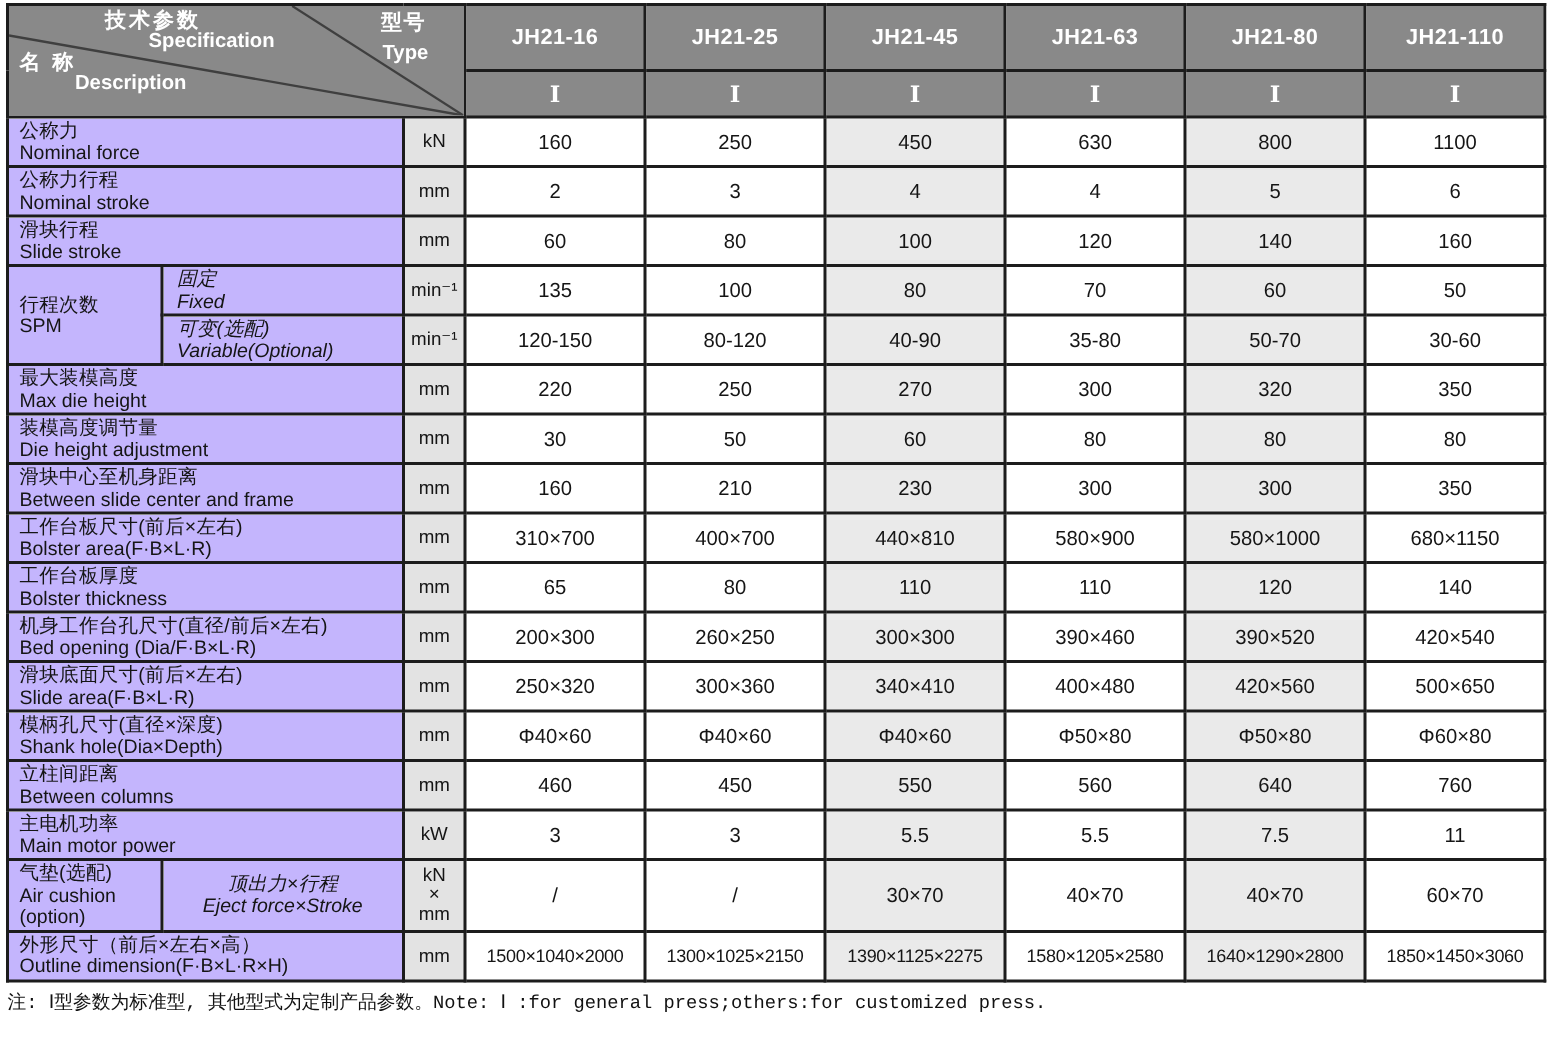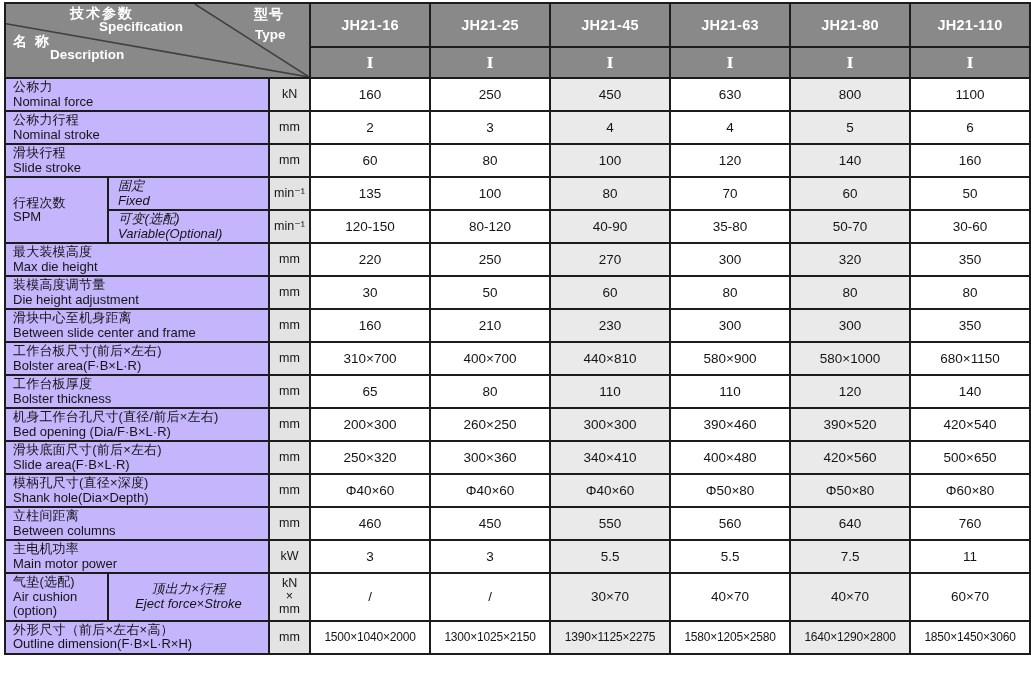--- a/index.html
+++ b/index.html
@@ -334,14 +334,15 @@
           <td class="val small">1500×1040×2000</td>
           <td class="val small">1300×1025×2150</td>
           <td class="val shade small">1390×1125×2275</td>
           <td class="val small">1580×1205×2580</td>
           <td class="val shade small">1640×1290×2800</td>
           <td class="val small">1850×1450×3060</td>
         </tr>
       </tbody>
   </table>
 
+  <div class="note">注: Ⅰ型参数为标准型, 其他型式为定制产品参数。Note: Ⅰ :for general press;others:for customized press.</div>
 
 </div>
 
 </body></html>

